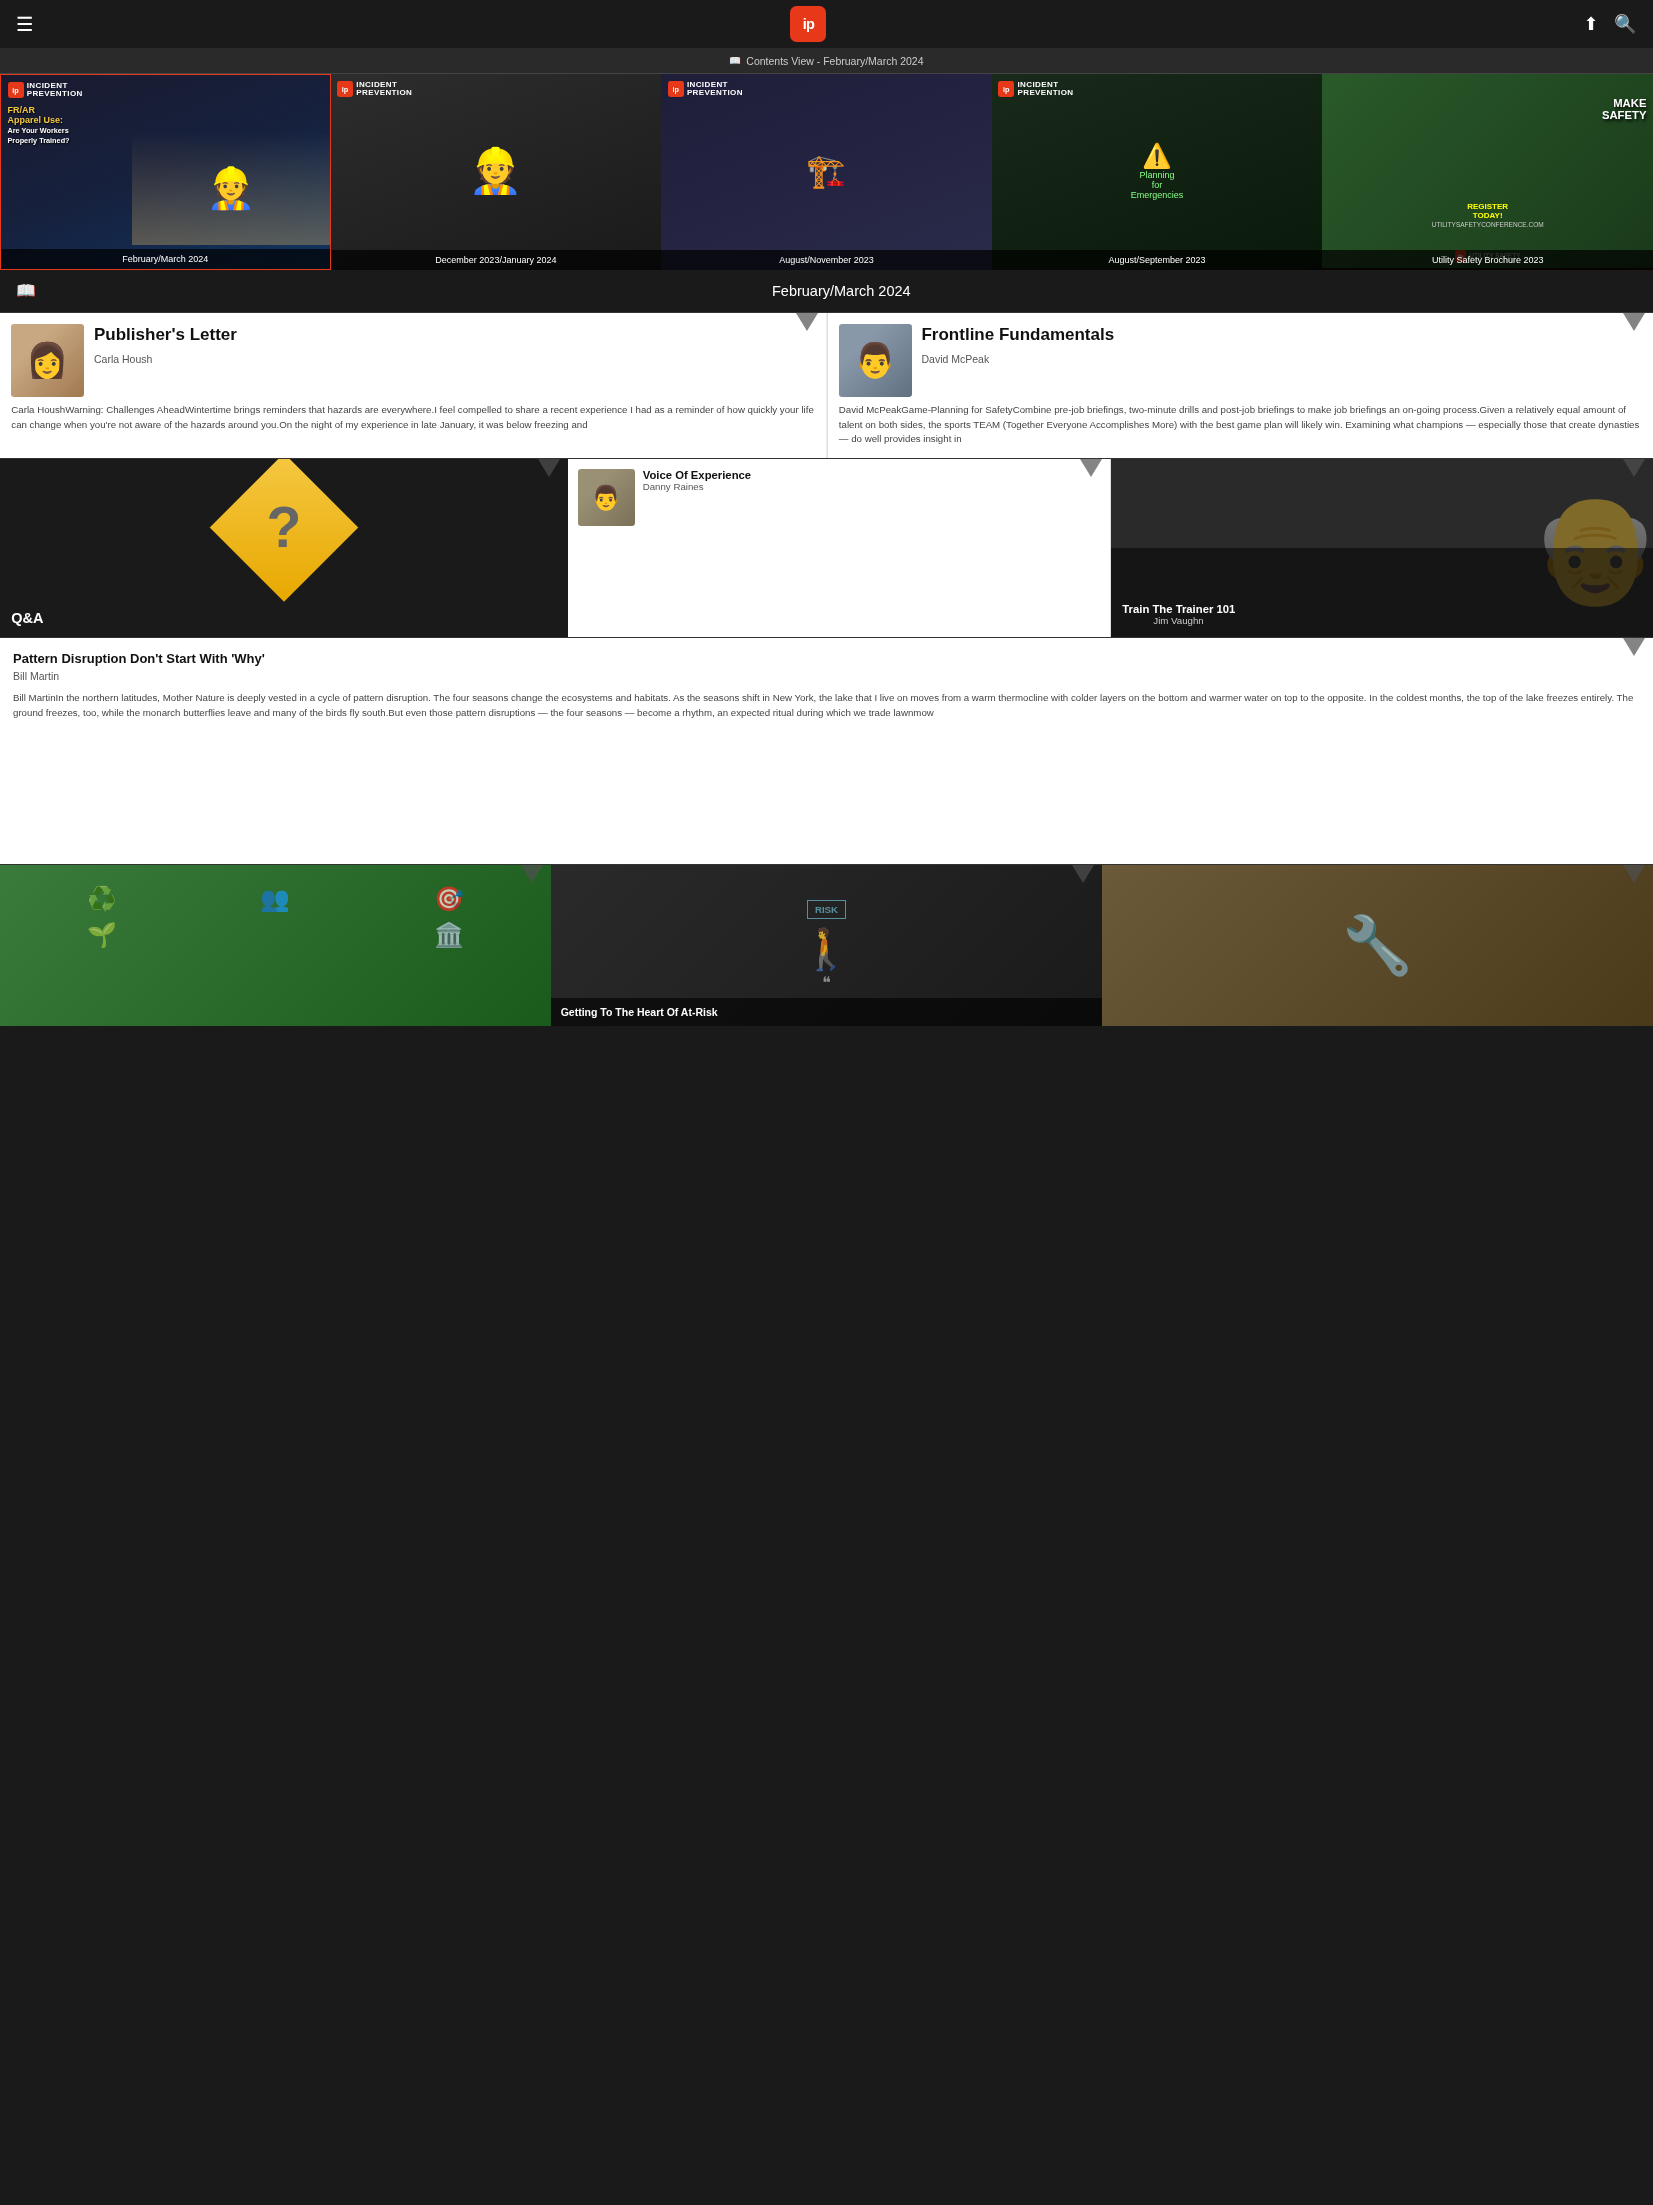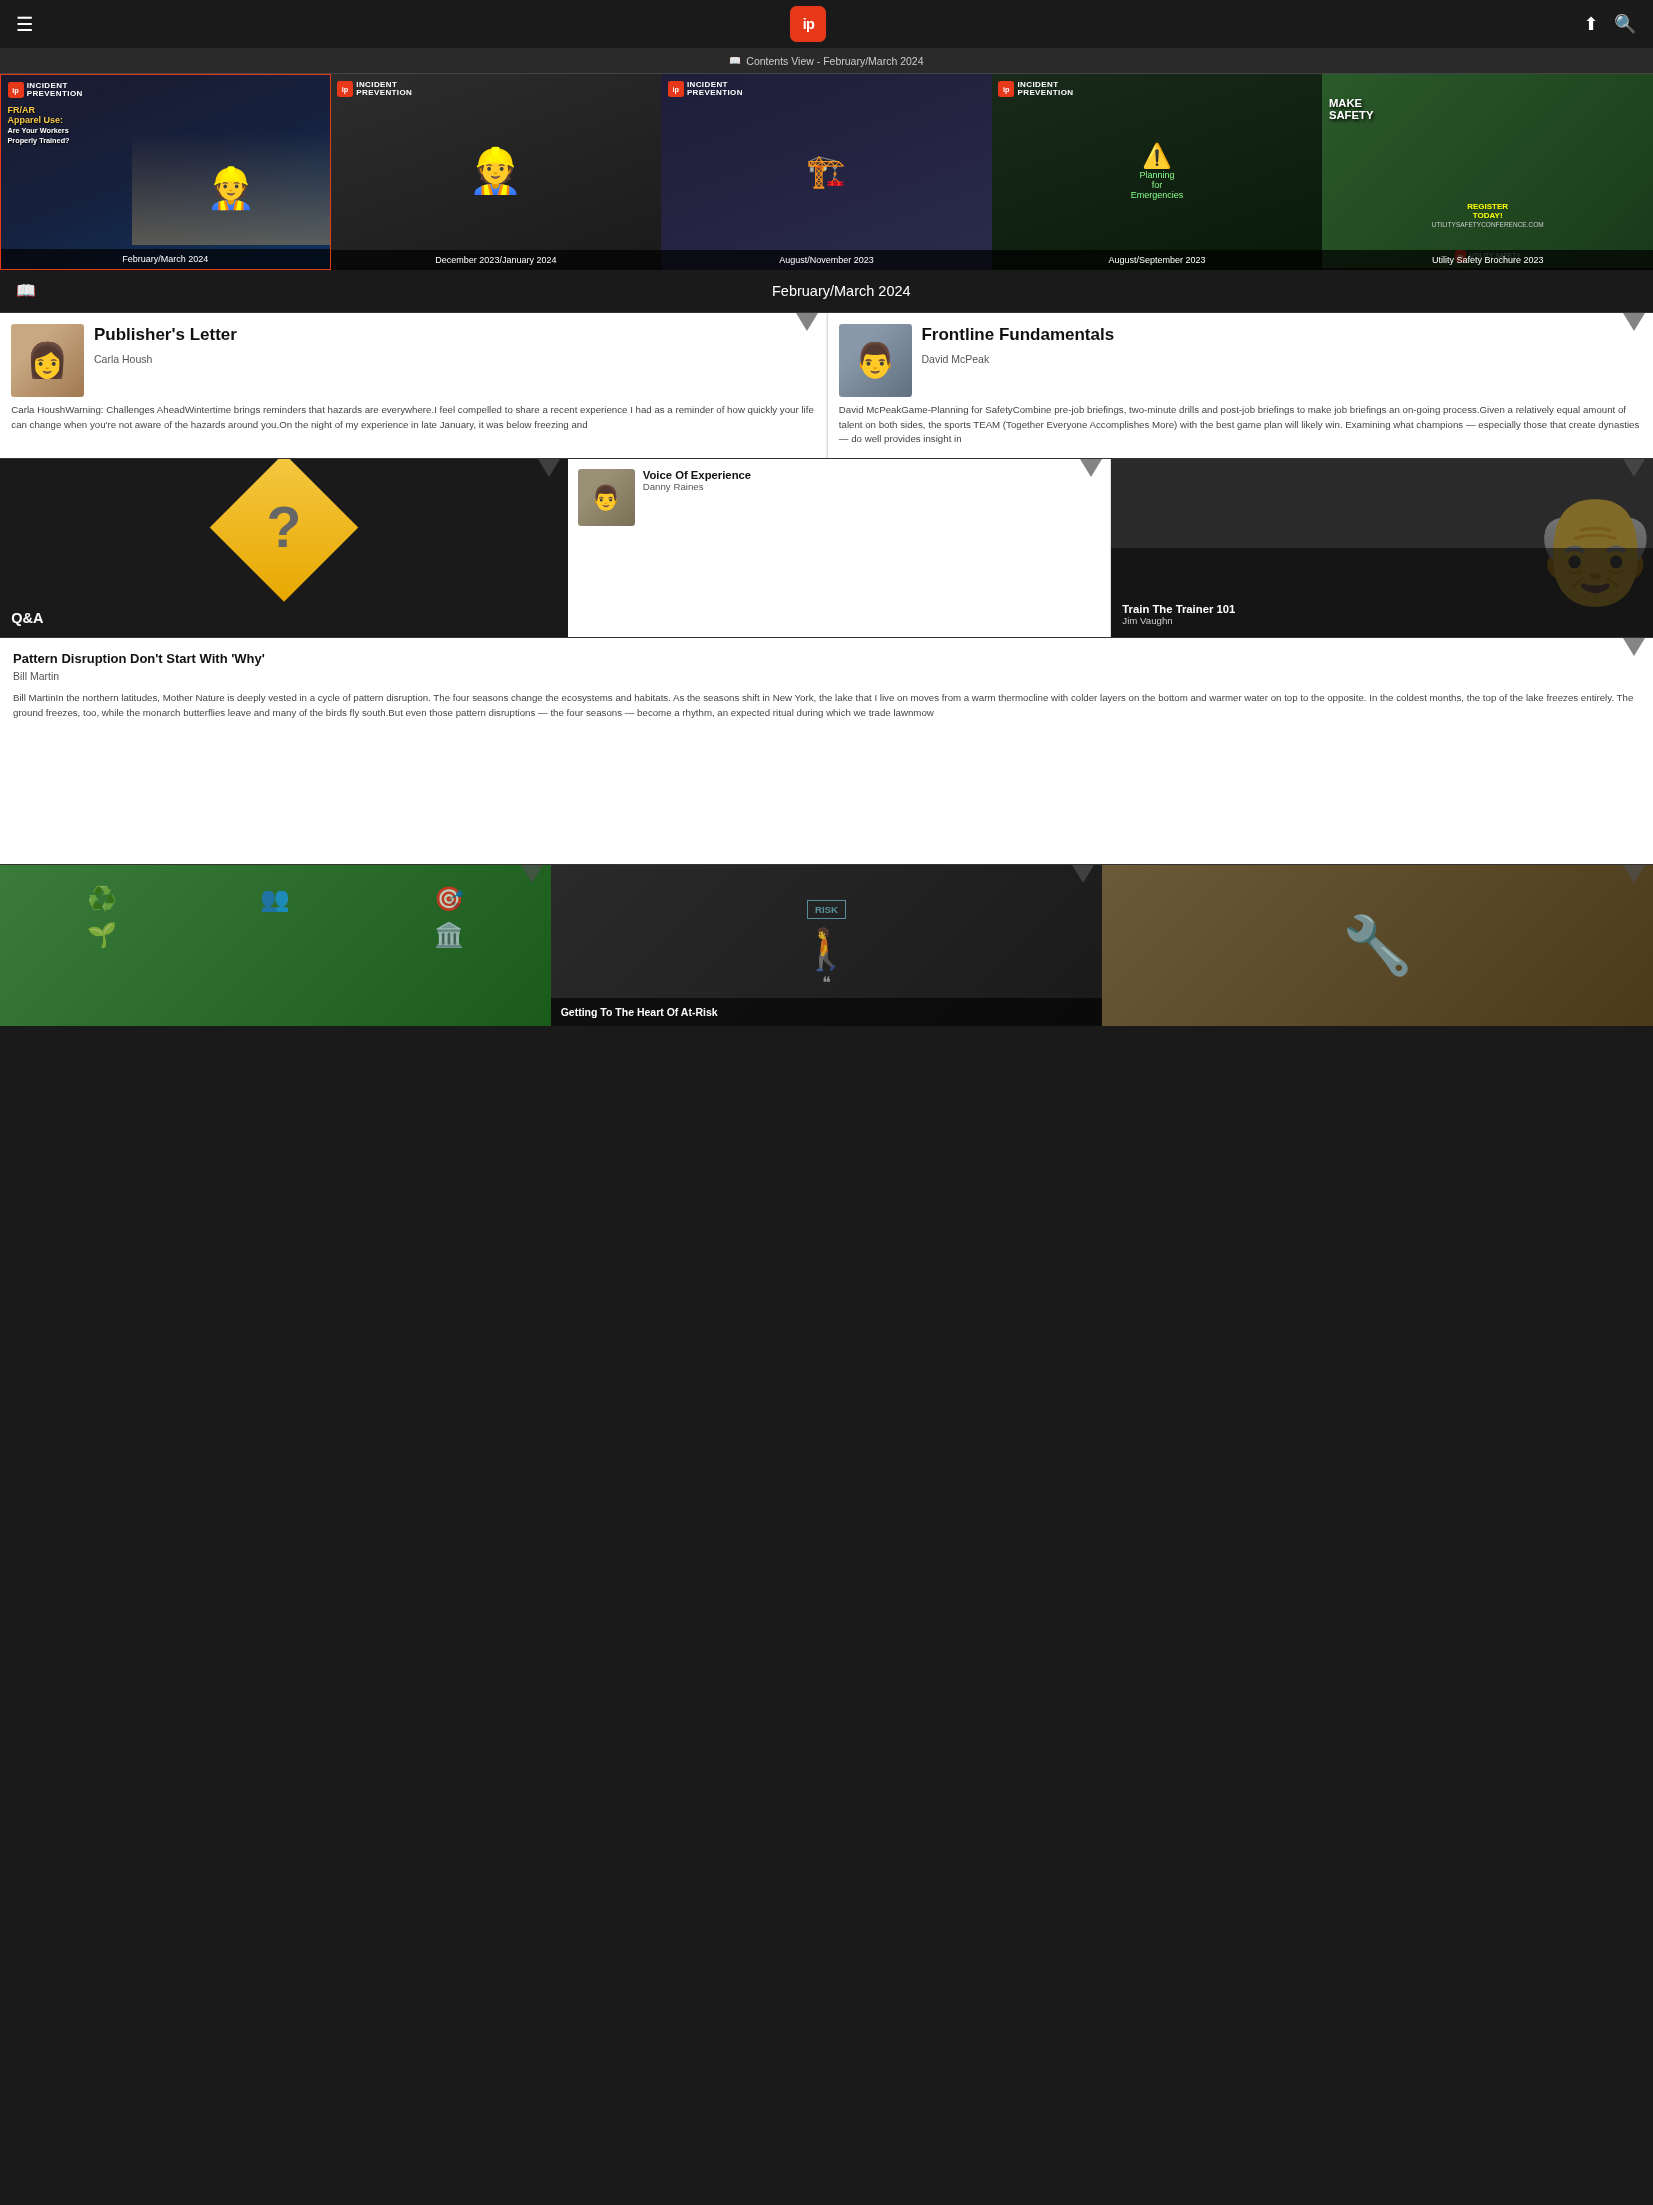--- a/index.html
+++ b/index.html
@@ -248,20 +248,21 @@
     }
     .train-title {
       font-size: 11.3px;
       font-weight: 700;
       color: #fff;
       margin-top: 44px;
     }
     .train-author {
       font-size: 9.7px;
       color: #ccc;
+      margin-left: 31px;
     }
 
     
     .frar-bg {
       background: linear-gradient(180deg, #444 0%, #222 100%);
       position: relative;
     }
 
     
     .pattern-card {
@@ -435,21 +436,21 @@
       <div style="position:absolute;top:24px;left:0;right:0;bottom:24px;display:flex;flex-direction:column;align-items:center;justify-content:center; font-size:9px; color:#8f8; text-align:center;">
         <div style="font-size:24px;">⚠️</div>
         <div>Planning<br>for<br>Emergencies</div>
       </div>
     </div>
     <div class="mag-label">August/September 2023</div>
   </div>
 
   <div class="mag-item cover-5">
     <div class="mag-cover-placeholder" style="height:194px; padding:6.5px; background:linear-gradient(135deg,#2a5a2a 0%,#1a3a1a 100%);">
-      <div style="font-size:11.3px; font-weight:900; color:#fff; text-shadow:1.6px 1.6px 3.2px #000; text-align:left; width:100%; padding-top:16px;">MAKE<br>SAFETY</div>
+      <div style="font-size:11.3px; font-weight:900; color:#fff; text-shadow:1.6px 1.6px 3.2px #000; text-align:right; width:100%; padding-top:16px;">MAKE<br>SAFETY</div>
       <div style="position:absolute;bottom:48px;left:0;right:0;text-align:center;font-size:8px;color:#ff0;font-weight:700;">REGISTER<br>TODAY!</div>
       <div style="position:absolute;bottom:40px;left:50%;transform:translateX(-50%);font-size:6.5px;color:#ccc;">UTILITYSAFETYCONFERENCE.COM</div>
       <div style="position:absolute;bottom:6.5px;left:0;right:0;text-align:center;display:flex;align-items:center;justify-content:center;gap:3.2px;">
         <div class="cover-logo-box" style="width:11.3px;height:11.3px;font-size:5.7px;">ip</div>
         <span style="font-size:6.5px;color:#ccc;">UTILITY SAFETY</span>
       </div>
     </div>
     <div class="mag-label">Utility Safety Brochure 2023</div>
   </div>
 </div>

